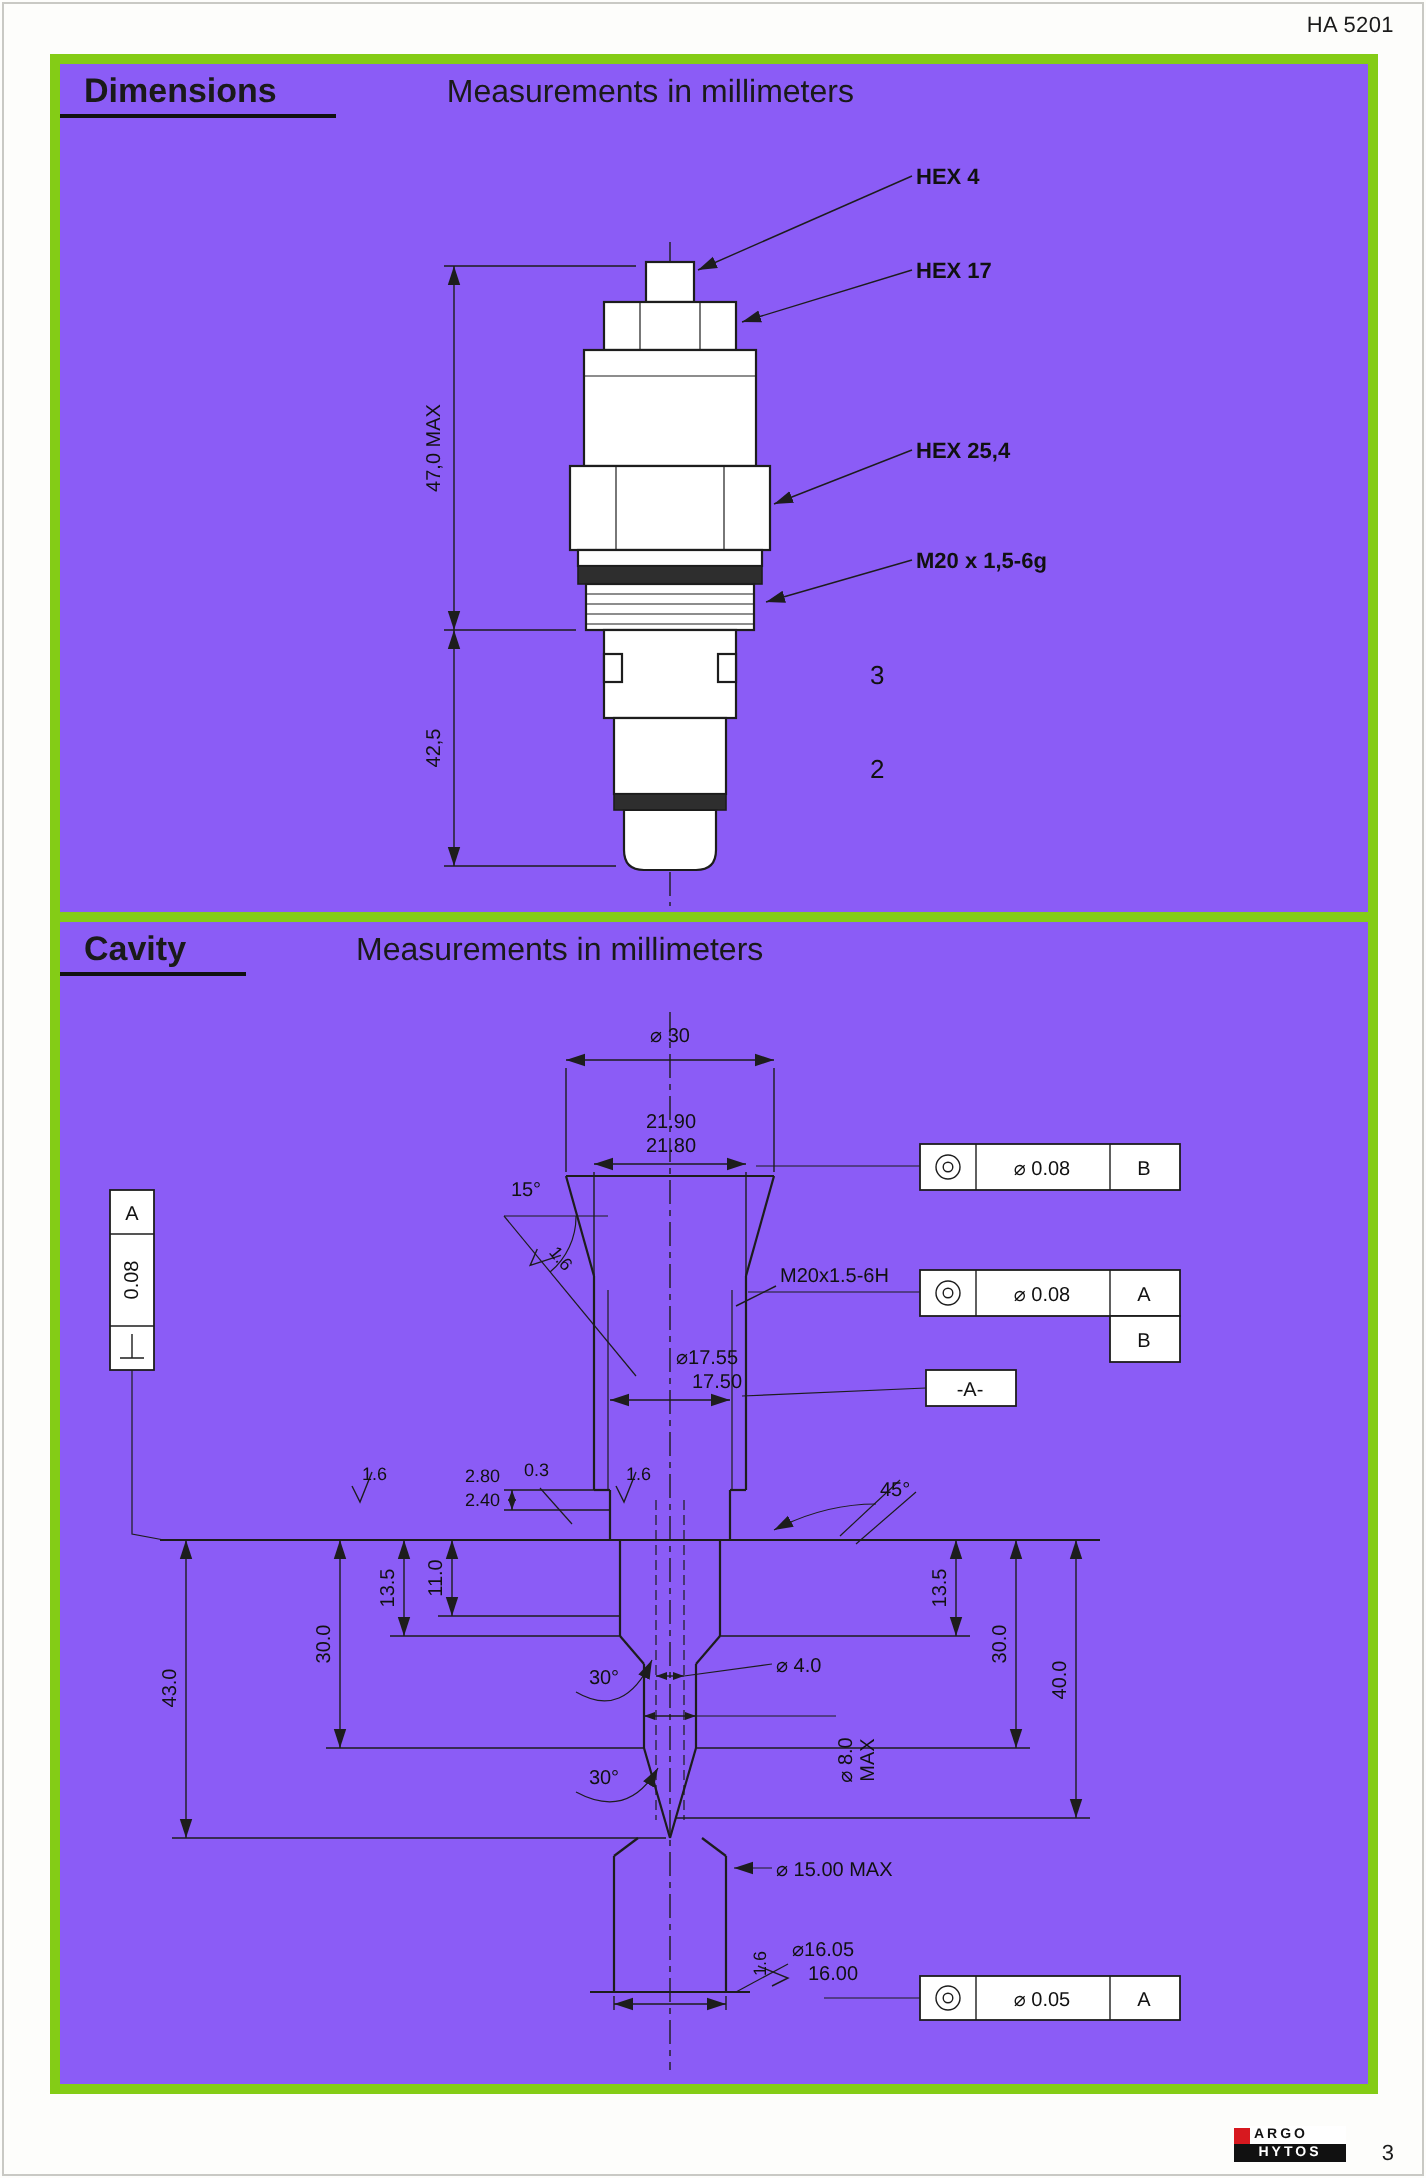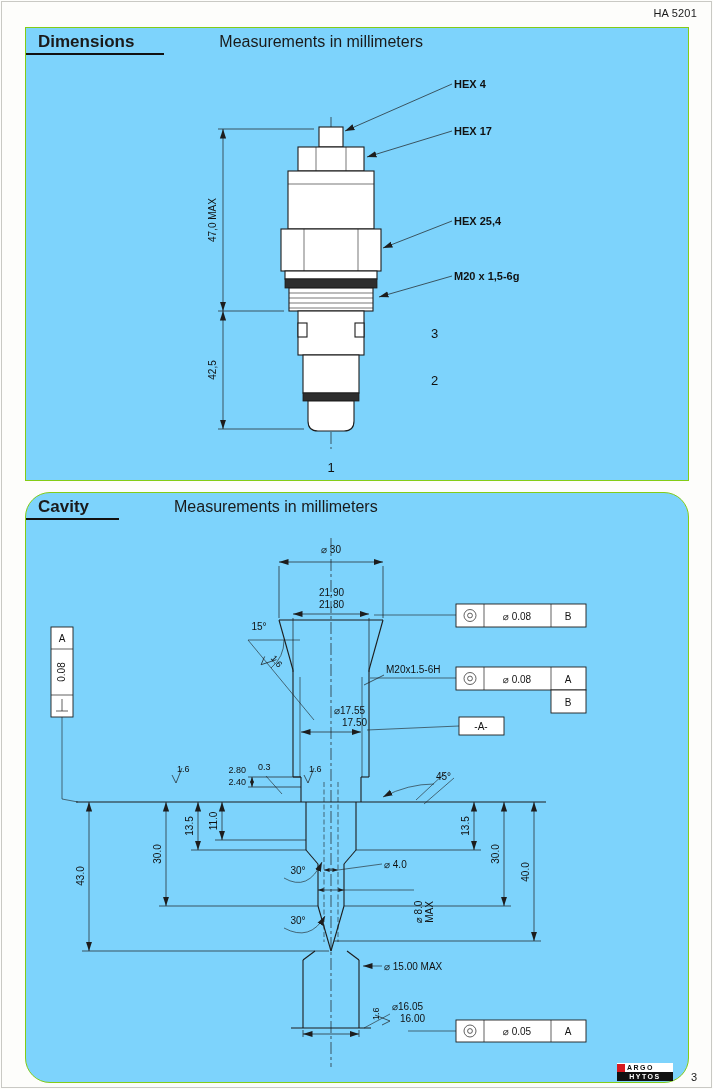--- a/index.html
+++ b/index.html
@@ -4,23 +4,23 @@
 <style>
   html,body { margin:0; padding:0; background:#e8e8e4; }
   .page {
     position:relative; width:713px; height:1089px; background:#fdfdfb;
     font-family:"Liberation Sans", sans-serif; color:#1a1a1a; overflow:hidden;
     margin:0 auto;
     text-decoration:underline;
   }
   .page-edge { position:absolute; inset:1px; border:1px solid #c9c9c4; pointer-events:none; }
   .doc-code { position:absolute; top:7px; right:16px; font-size:11px; letter-spacing:0.2px; }
-  .panel { position:absolute; left:25px; width:664px; border:1px solid #84cc16; background:#7dd3fc; box-sizing:border-box; }
+  .panel { position:absolute; left:25px; width:664px; border:5px solid #84cc16; background:#8b5cf6; box-sizing:border-box; }
   .panel-dimensions { top:27px; height:454px; }
-  .panel-cavity { top:492px; height:591px;border-radius:25px; }
+  .panel-cavity { top:456px; height:591px; }
   .panel-header { display:flex; align-items:baseline; }
   .panel-title { font-size:17px; font-weight:bold; padding:4px 30px 1px 12px; border-bottom:2px solid #111; }
   .panel-sub { font-size:16px; margin-left:55px; }
   svg.drawing { display:block; margin-top:2px; }
   svg text { font-family:"Liberation Sans", sans-serif; fill:#111; }
   .t10 { font-size:10px; }
   .t11b { font-size:11px; font-weight:bold; }
   .t13 { font-size:13px; }
   .t9 { font-size:9px; }
   .mid { text-anchor:middle; }

